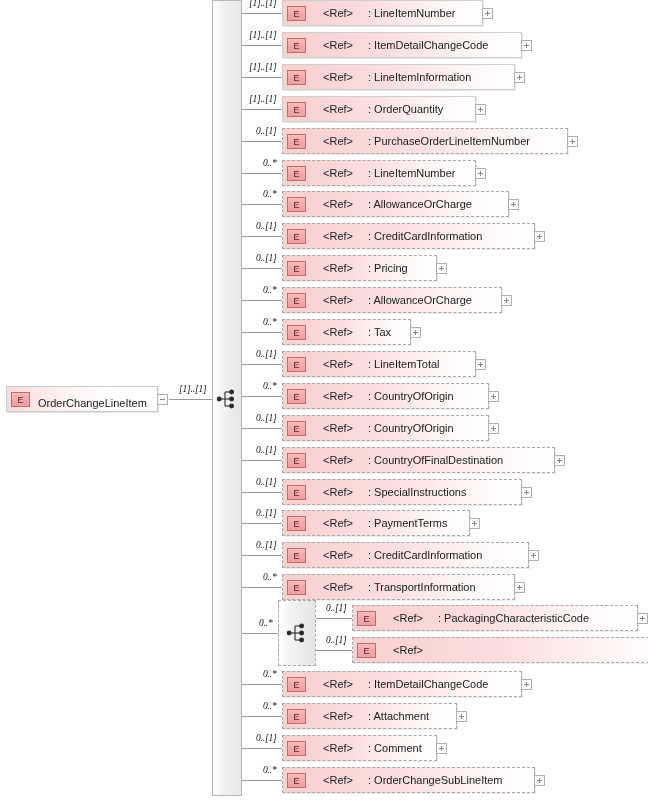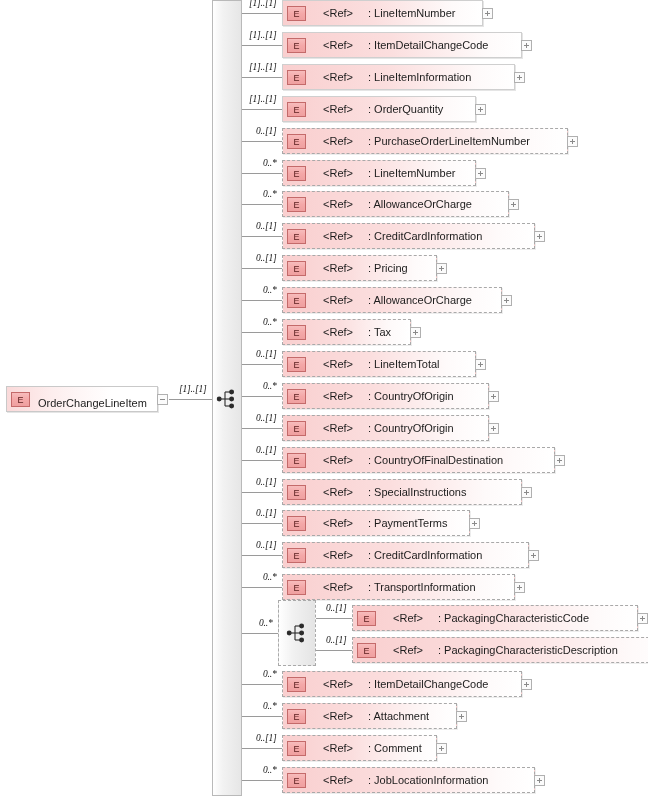--- a/index.html
+++ b/index.html
@@ -312,21 +312,21 @@
       <div class="node dashed" style="left: 282px; top: 735px; width: 154.85px;">
         <span class="ebadge">E</span>
         <span class="reflabel refcol">&lt;Ref&gt;</span>
         <span class="nodename">: Comment</span>
       </div>
       <div class="expander plus" style="left: 435.85px; top: 743px;"></div>
       <div class="card" style="left: 256px; top: 733.2px;">0..[1]</div>
       <div class="node dashed" style="left: 282px; top: 767px; width: 253.1px;">
         <span class="ebadge">E</span>
         <span class="reflabel refcol">&lt;Ref&gt;</span>
-        <span class="nodename">: JobLocationInformation</span>
+        <span class="nodename">: OrderChangeSubLineItem</span>
       </div>
       <div class="expander plus" style="left: 534.1px; top: 775px;"></div>
       <div class="card" style="left: 263px; top: 765.1px;">0..*</div>
       <div class="group-box" style="left: 278px; top: 600px; width: 38px; height: 66px;"></div>
       <div class="card" style="left: 259px; top: 618.1px;">0..*</div>
       <svg class="seq-icon" width="22" height="22" viewBox="0 0 22 22" style="position: absolute; left: 286px; top: 622px;">
         <g stroke="#2b2b2b" stroke-width="1.1" fill="#2b2b2b">
           <circle cx="3.2" cy="11" r="1.9"></circle>
           <line x1="5" y1="11" x2="9" y2="11"></line>
           <line x1="9" y1="4" x2="9" y2="18"></line>
@@ -341,21 +341,20 @@
       <div class="node dashed" style="left: 352px; top: 605px; width: 285.85px;">
         <span class="ebadge">E</span>
         <span class="reflabel refcol">&lt;Ref&gt;</span>
         <span class="nodename">: PackagingCharacteristicCode</span>
       </div>
       <div class="expander plus" style="left: 636.85px; top: 613px;"></div>
       <div class="card" style="left: 326px; top: 602.6px;">0..[1]</div>
       <div class="node dashed" style="left: 352px; top: 637px; width: 331.7px;">
         <span class="ebadge">E</span>
         <span class="reflabel refcol">&lt;Ref&gt;</span>
-        <span class="nodename">: PackagingCharacteristicDescription</span>
       </div>
       <div class="card" style="left: 326px; top: 634.6px;">0..[1]</div>
       <div class="node root" style="left: 6px; top: 386px; width: 152px;">
         <span class="ebadge">E</span>
         <span class="nodename" style="padding-left: 2px; margin-top: 7px;">OrderChangeLineItem</span>
       </div>
       <div class="expander" style="left: 157px; top: 394px;"></div>
       <div class="card" style="left: 179px; top: 384px;">[1]..[1]</div>
       <svg class="seq-icon" width="22" height="22" viewBox="0 0 22 22" style="position: absolute; left: 216px; top: 388px;">
         <g stroke="#2b2b2b" stroke-width="1.1" fill="#2b2b2b">

